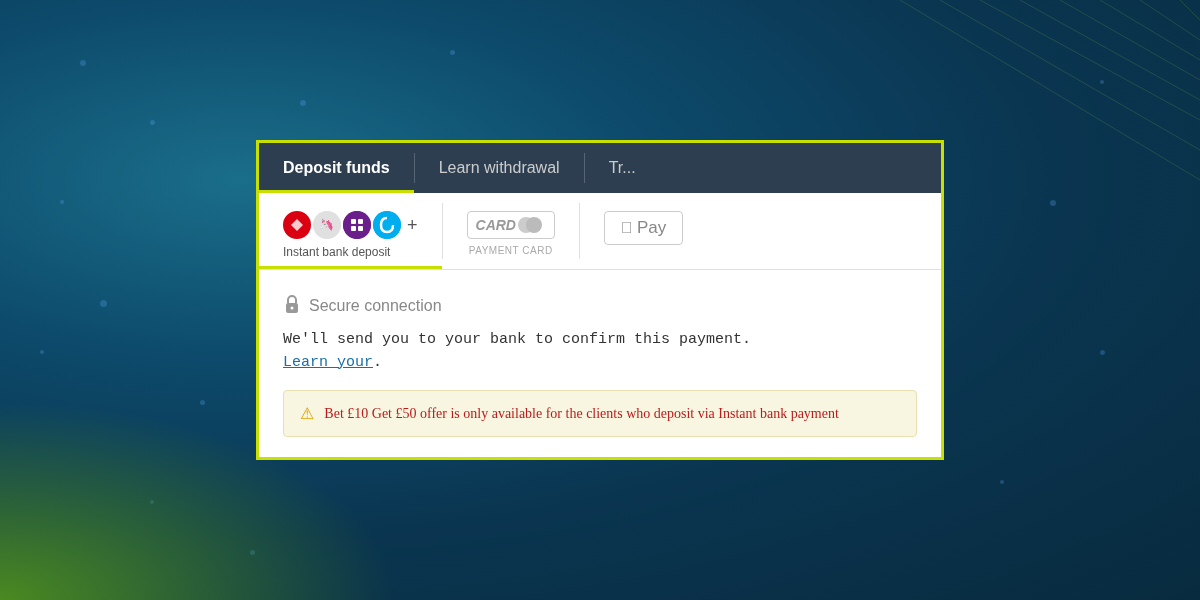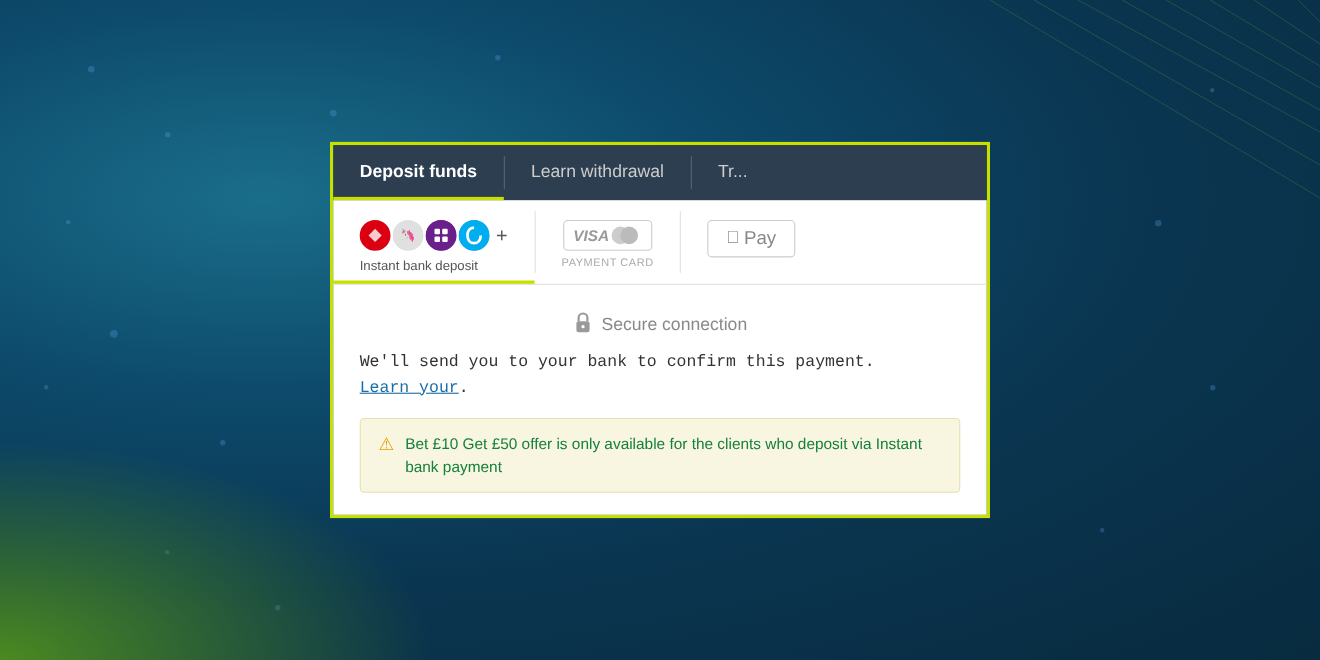--- a/index.html
+++ b/index.html
@@ -52,21 +52,21 @@
       z-index: 1;
     }
 
     .modal-wrapper {
       position: absolute;
       top: 50%;
       left: 50%;
       transform: translate(-50%, -50%);
       z-index: 10;
       border: 3px solid #c8e000;
-      width: 600px;
+      width: 688px;
     }
 
     
     .tab-bar {
       background: #2c3e50;
       display: flex;
       align-items: stretch;
       padding: 0;
     }
 
@@ -271,21 +271,20 @@
     
     .main-content {
       padding: 24px 24px 20px 24px;
     }
 
     .secure-connection {
       display: flex;
       align-items: center;
       gap: 8px;
       margin-bottom: 11px;
-      justify-content: center;
     }
 
     .lock-icon {
       font-size: 16px;
       color: #888;
     }
 
     .secure-text {
       font-size: 16px;
       color: #888;
@@ -317,22 +316,23 @@
 
     .warning-icon {
       color: #e0a000;
       font-size: 16px;
       flex-shrink: 0;
       margin-top: 1px;
     }
 
     .offer-text {
       font-size: 14px;
-      color: #15803d;
+      color: #b91c1c;
       line-height: 1.5;
+      font-family: Liberation Serif, serif;
     }
   </style>
 </head>
 <body>
 
 <div class="bg"></div>
 
 <div class="bg-dots">
 
   <div class="dot" style="width:6px;height:6px;top:60px;left:80px;"></div>
@@ -425,21 +425,21 @@
           </div>
           <span class="plus-sign">+</span>
         </div>
         <div class="payment-label">Instant bank deposit</div>
       </div>
 
       <div class="payment-option-divider"></div>
 
       <div class="card-option">
         <div class="card-logos">
-          <span class="visa-text">VISA</span>
+          <span class="visa-text">CARD</span>
           <div class="mastercard-circles">
             <div class="mc-left"></div>
             <div class="mc-right"></div>
           </div>
         </div>
         <div class="card-label">PAYMENT CARD</div>
       </div>
 
       <div class="payment-option-divider"></div>
 

